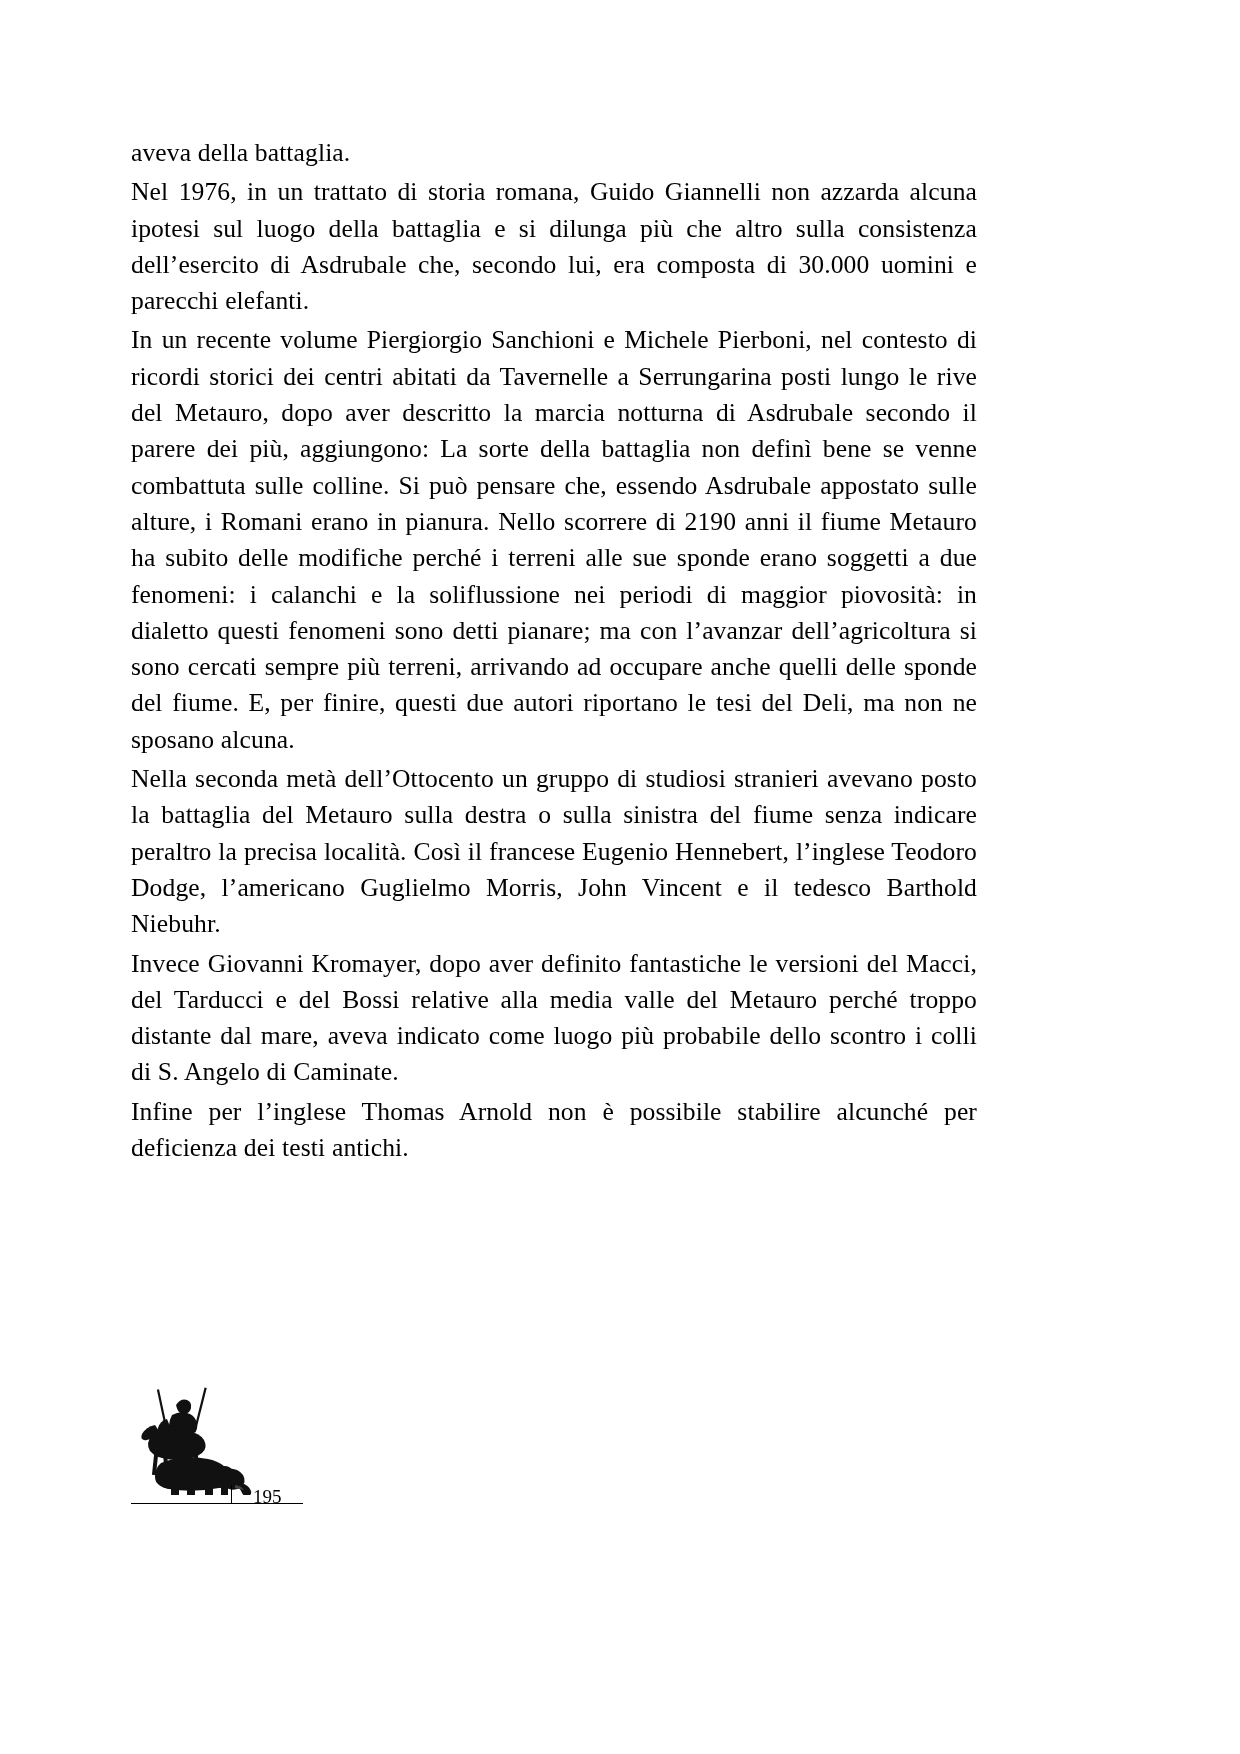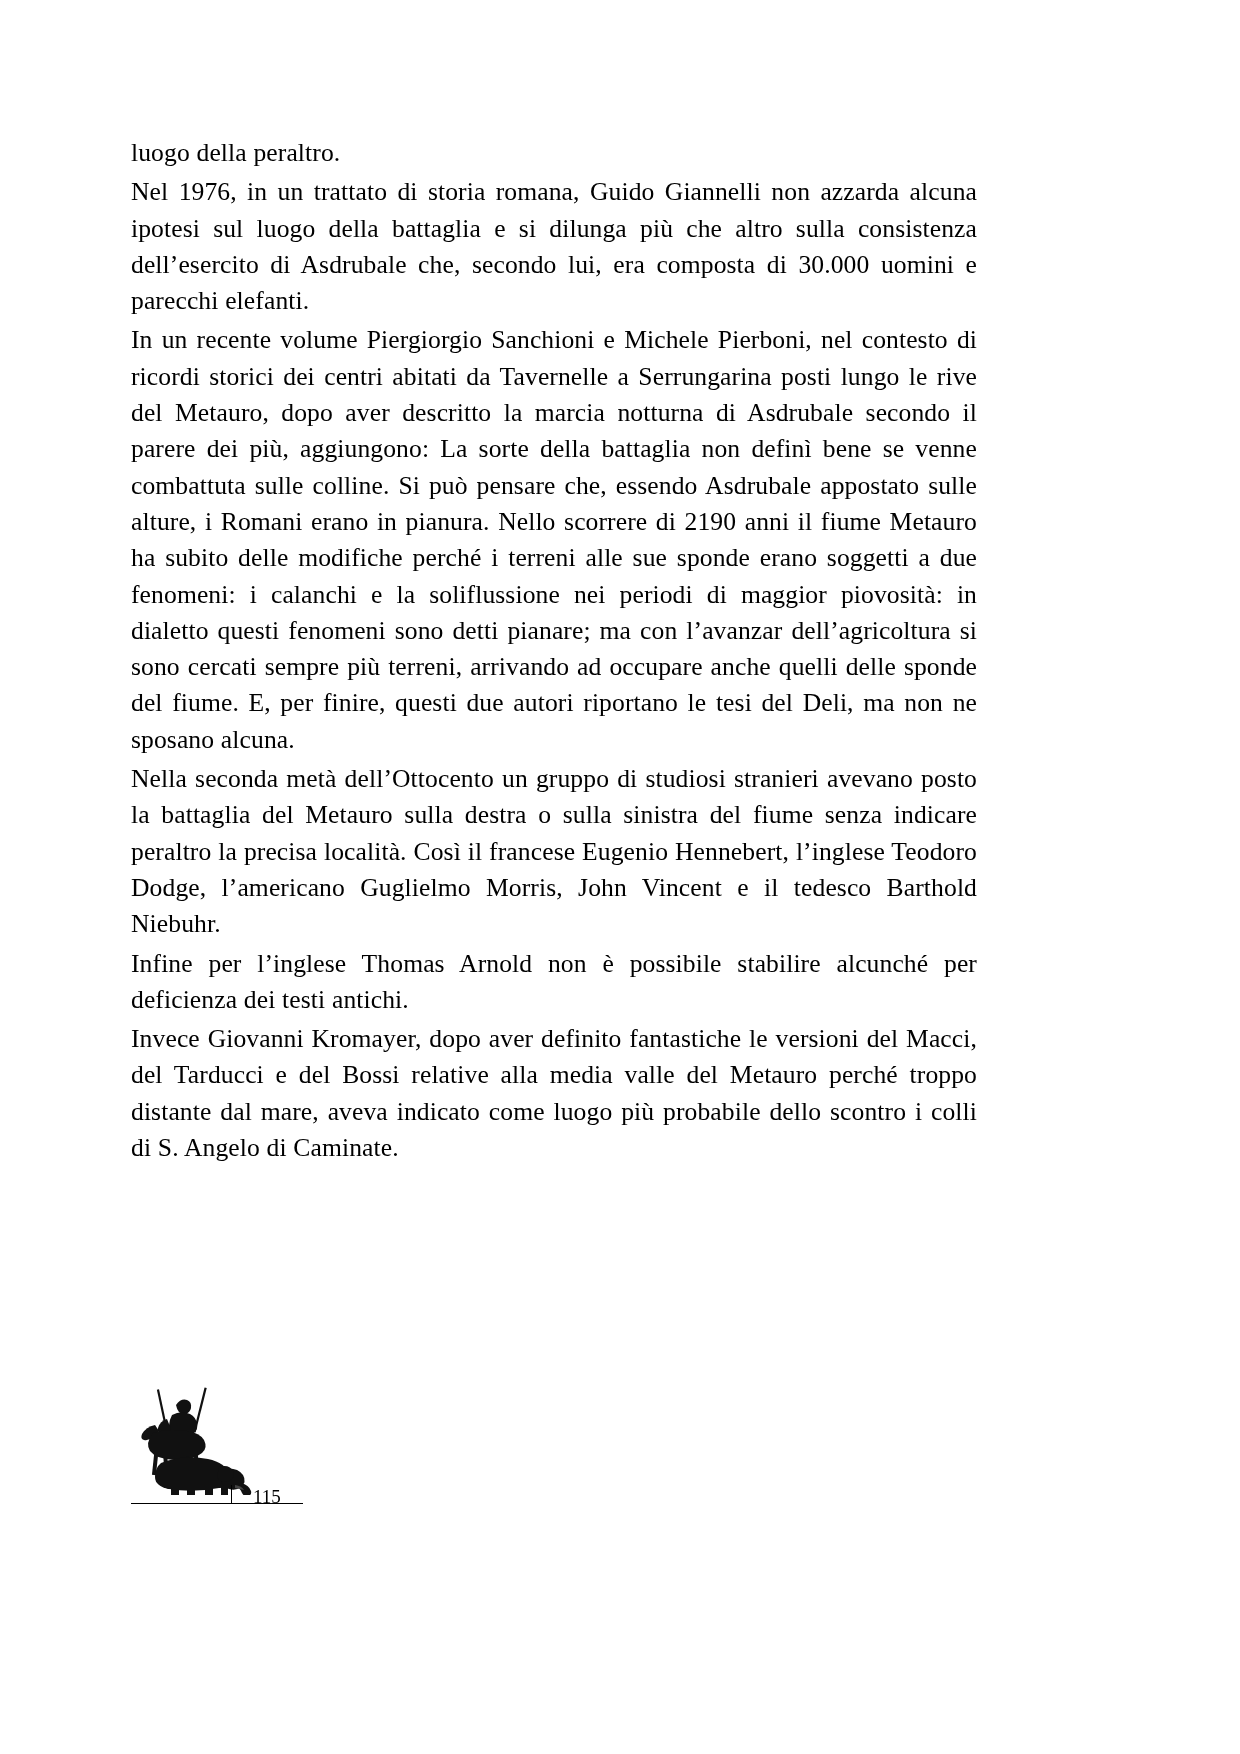--- a/index.html
+++ b/index.html
@@ -86,41 +86,41 @@
   }
 </style>
 </head>
 <body>
 
 <div class="page">
 
   <div class="text-column">
 
     <p class="para">
-      <span>luogo della peraltro.</span>
+      <span>aveva della battaglia.</span>
     </p>
 
     <p class="para">
       <span>Nel 1976, in un trattato di storia romana, Guido Giannelli non azzarda alcuna ipotesi sul luogo della battaglia e si dilunga più che altro sulla consistenza dell’esercito di Asdrubale che, secondo lui, era composta di 30.000 uomini e parecchi elefanti.</span>
     </p>
 
     <p class="para">
       <span>In un recente volume Piergiorgio Sanchioni e Michele Pierboni, nel contesto di ricordi storici dei centri abitati da Tavernelle a Serrungarina posti lungo le rive del Metauro, dopo aver descritto la marcia notturna di Asdrubale secondo il parere dei più, aggiungono: </span><span class="it">La sorte della battaglia non definì bene se venne combattuta sulle colline. Si può pensare che, essendo Asdrubale appostato sulle alture, i Romani erano in pianura. Nello scorrere di 2190 anni il fiume Metauro ha subito delle modifiche perché i terreni alle sue sponde erano soggetti a due fenomeni: i calanchi e la soliflussione nei periodi di maggior piovosità: in dialetto questi fenomeni sono detti pianare; ma con l’avanzar dell’agricoltura si sono cercati sempre più terreni, arrivando ad occupare anche quelli delle sponde del fiume.</span><span> E, per finire, questi due autori riportano le tesi del Deli, ma non ne sposano alcuna.</span>
     </p>
 
     <p class="para">
       <span>Nella seconda metà dell’Ottocento un gruppo di studiosi stranieri avevano posto la battaglia del Metauro sulla destra o sulla sinistra del fiume senza indicare peraltro la precisa località. Così il francese Eugenio Hennebert, l’inglese Teodoro Dodge, l’americano Guglielmo Morris, John Vincent e il tedesco Barthold Niebuhr.</span>
     </p>
 
     <p class="para">
-      <span>Infine per l’inglese Thomas Arnold non è possibile stabilire alcunché per deficienza dei testi antichi.</span>
+      <span>Invece Giovanni Kromayer, dopo aver definito fantastiche le versioni del Macci, del Tarducci e del Bossi relative alla media valle del Metauro perché troppo distante dal mare, aveva indicato come luogo più probabile dello scontro i colli di S. Angelo di Caminate.</span>
     </p>
 
     <p class="para">
-      <span>Invece Giovanni Kromayer, dopo aver definito fantastiche le versioni del Macci, del Tarducci e del Bossi relative alla media valle del Metauro perché troppo distante dal mare, aveva indicato come luogo più probabile dello scontro i colli di S. Angelo di Caminate.</span>
+      <span>Infine per l’inglese Thomas Arnold non è possibile stabilire alcunché per deficienza dei testi antichi.</span>
     </p>
 
   </div>
 
   <div class="footer">
 
     <div class="footer-art">
       <svg viewBox="0 0 130 110" width="130" height="110" aria-hidden="true">
         <g fill="#111111">
 
@@ -154,17 +154,17 @@
           <rect x="90" y="101" width="7" height="10"></rect>
 
           <path d="M104 100 q7 1 9 5 q-5 -1 -9 -2z" fill="#444444"></path>
         </g>
       </svg>
     </div>
 
     <div class="footer-rule-tick"></div>
     <div class="footer-rule"></div>
 
-    <div class="folio">115</div>
+    <div class="folio">195</div>
 
   </div>
 
 </div>
 
 </body></html>

